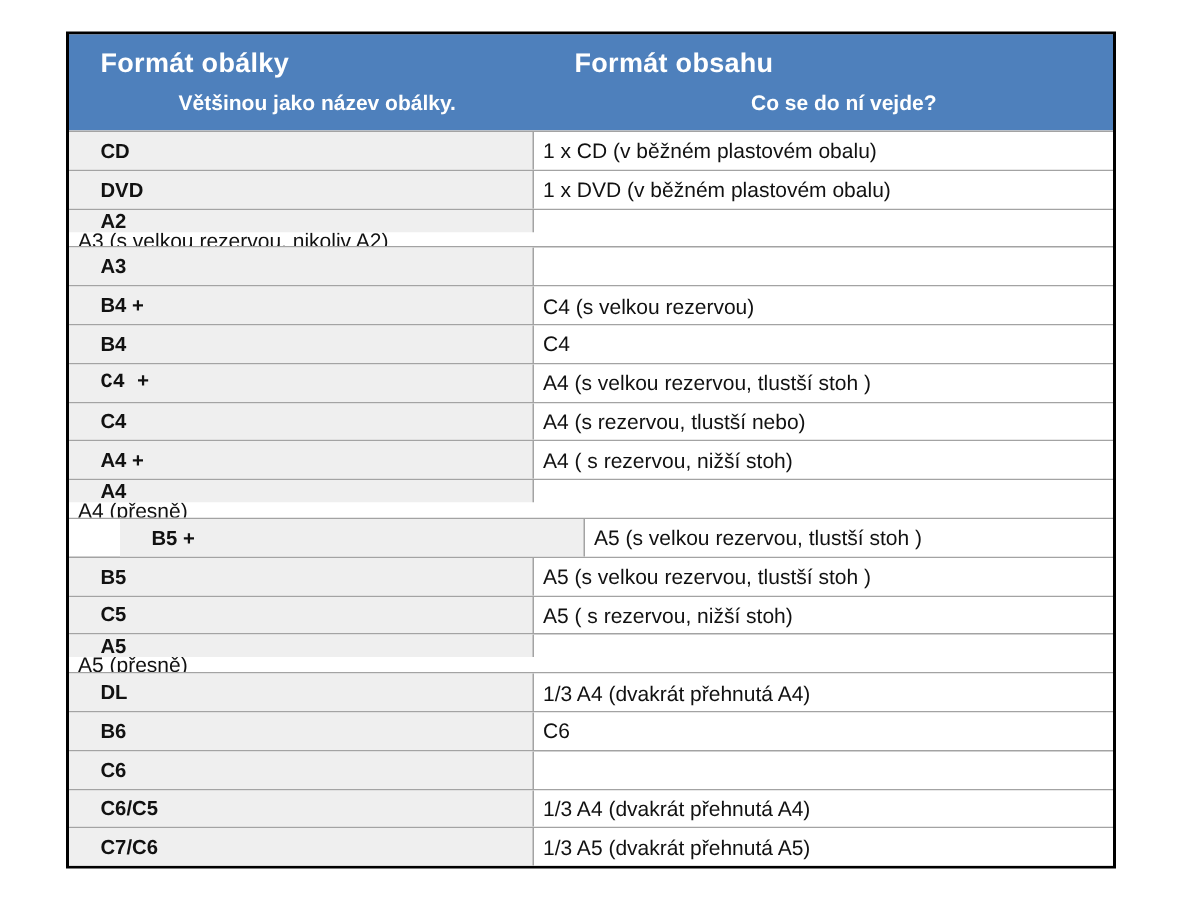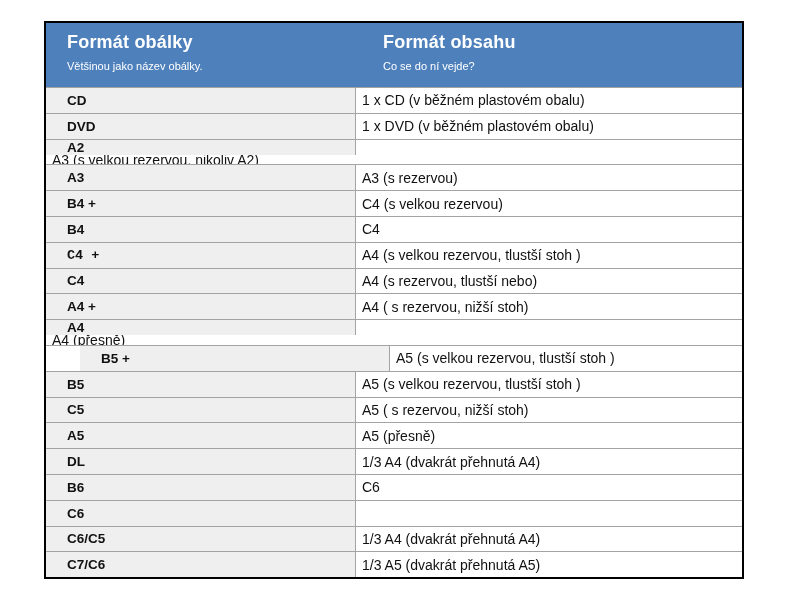--- a/index.html
+++ b/index.html
@@ -29,23 +29,24 @@
   }
   .hcol { box-sizing: border-box; padding-top: 9px; }
   .hcol-1 { width: 310px; padding-left: 21px; }
   .hcol-2 { flex: 1; padding-left: 27px; }
   .htitle {
     font-size: 18px;
     font-weight: bold;
     letter-spacing: 0.2px;
   }
   .hsub {
-    font-size: 11px;
-    font-weight: normal;
+    font-size: 14px;
+    font-weight: bold;
     margin-top: 7px;
+    text-align: center;
   }
   .table-body { background: #ffffff; }
   .row {
     display: flex;
     height: 25.8px;
     border-top: 1px solid #a3a3a3;
     box-sizing: border-box;
   }
   .cell {
     display: flex;
@@ -92,21 +93,20 @@
       <div class="row" style="border-top-color: rgb(163, 163, 163); color: rgb(17, 17, 17);">
         <div class="cell cell-env" style="background: rgb(239, 239, 239); border-right-color: rgb(163, 163, 163);">DVD</div>
         <div class="cell cell-content" style="background: rgb(255, 255, 255);">1 x DVD (v běžném plastovém obalu)</div>
       </div>
       <div class="row" style="border-top-color: rgb(163, 163, 163); color: rgb(17, 17, 17); flex-direction: column;">
         <div class="cell cell-env" style="background: rgb(239, 239, 239); border-right-color: rgb(163, 163, 163);">A2</div>
         <div class="cell cell-content" style="background: rgb(255, 255, 255);">A3 (s velkou rezervou, nikoliv A2)</div>
       </div>
       <div class="row" style="border-top-color: rgb(163, 163, 163); color: rgb(17, 17, 17);">
         <div class="cell cell-env" style="background: rgb(239, 239, 239); border-right-color: rgb(163, 163, 163);">A3</div>
-        <div class="cell cell-content" style="background: rgb(255, 255, 255);">A3 (s rezervou)</div>
       </div>
       <div class="row" style="border-top-color: rgb(163, 163, 163); color: rgb(17, 17, 17);">
         <div class="cell cell-env" style="background: rgb(239, 239, 239); border-right-color: rgb(163, 163, 163);">B4 +</div>
         <div class="cell cell-content" style="background: rgb(255, 255, 255);">C4 (s velkou rezervou)</div>
       </div>
       <div class="row" style="border-top-color: rgb(163, 163, 163); color: rgb(17, 17, 17);">
         <div class="cell cell-env" style="background: rgb(239, 239, 239); border-right-color: rgb(163, 163, 163);">B4</div>
         <div class="cell cell-content" style="background: rgb(255, 255, 255);">C4</div>
       </div>
       <div class="row" style="border-top-color: rgb(163, 163, 163); color: rgb(17, 17, 17);">
@@ -130,21 +130,21 @@
         <div class="cell cell-content" style="background: rgb(255, 255, 255);">A5 (s velkou rezervou, tlustší stoh )</div>
       </div>
       <div class="row" style="border-top-color: rgb(163, 163, 163); color: rgb(17, 17, 17);">
         <div class="cell cell-env" style="background: rgb(239, 239, 239); border-right-color: rgb(163, 163, 163);">B5</div>
         <div class="cell cell-content" style="background: rgb(255, 255, 255);">A5 (s velkou rezervou, tlustší stoh )</div>
       </div>
       <div class="row" style="border-top-color: rgb(163, 163, 163); color: rgb(17, 17, 17);">
         <div class="cell cell-env" style="background: rgb(239, 239, 239); border-right-color: rgb(163, 163, 163);">C5</div>
         <div class="cell cell-content" style="background: rgb(255, 255, 255);">A5 ( s rezervou, nižší stoh)</div>
       </div>
-      <div class="row" style="border-top-color: rgb(163, 163, 163); color: rgb(17, 17, 17);">
+      <div class="row" style="border-top-color: rgb(163, 163, 163); color: rgb(17, 17, 17); flex-direction: column;">
         <div class="cell cell-env" style="background: rgb(239, 239, 239); border-right-color: rgb(163, 163, 163);">A5</div>
         <div class="cell cell-content" style="background: rgb(255, 255, 255);">A5 (přesně)</div>
       </div>
       <div class="row" style="border-top-color: rgb(163, 163, 163); color: rgb(17, 17, 17);">
         <div class="cell cell-env" style="background: rgb(239, 239, 239); border-right-color: rgb(163, 163, 163);">DL</div>
         <div class="cell cell-content" style="background: rgb(255, 255, 255);">1/3 A4 (dvakrát přehnutá A4)</div>
       </div>
       <div class="row" style="border-top-color: rgb(163, 163, 163); color: rgb(17, 17, 17);">
         <div class="cell cell-env" style="background: rgb(239, 239, 239); border-right-color: rgb(163, 163, 163);">B6</div>
         <div class="cell cell-content" style="background: rgb(255, 255, 255);">C6</div>

